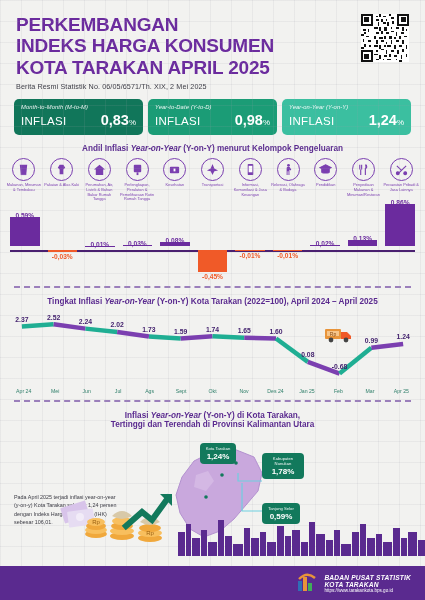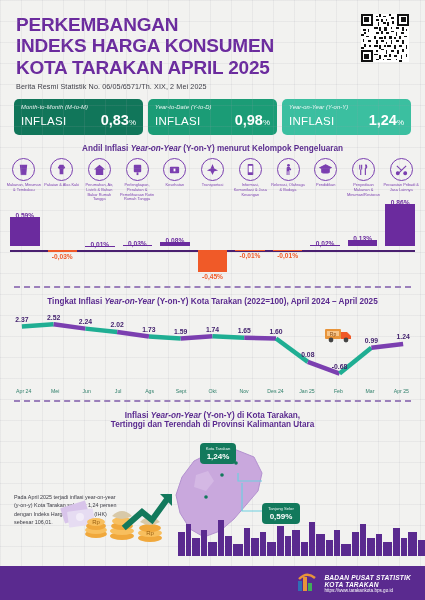--- a/index.html
+++ b/index.html
@@ -459,20 +459,24 @@
       <path d="M46 30 L58 26 L64 36 L56 46 L44 42 Z" fill="#d4b8e4"></path>
       <circle cx="72" cy="30" r="1.8" fill="#12795c"></circle>
       <circle cx="56" cy="52" r="1.8" fill="#12795c"></circle>
       <circle cx="86" cy="18" r="1.8" fill="#12795c"></circle>
     </svg>
 
     <div class="callout" style="left:200px;top:12px;width:36px">
       <div class="cname">Kota Tarakan</div>
       <div class="cval">1,24%</div>
     </div>
+    <div class="callout" style="left:262px;top:22px;width:42px">
+      <div class="cname">Kabupaten Nunukan</div>
+      <div class="cval">1,78%</div>
+    </div>
     <div class="callout" style="left:262px;top:72px;width:38px">
       <div class="cname">Tanjung Selor</div>
       <div class="cval">0,59%</div>
     </div>
     <svg style="position:absolute;left:196px;top:34px;width:120px;height:56px;pointer-events:none" viewBox="0 0 120 56">
       <path d="M42 8 L42 16 L66 16" stroke="#6fcfe0" stroke-width="1.2" fill="none"></path>
       <path d="M46 18 L46 46 L66 46" stroke="#6fcfe0" stroke-width="1.2" fill="none"></path>
     </svg>
   </div>
 

